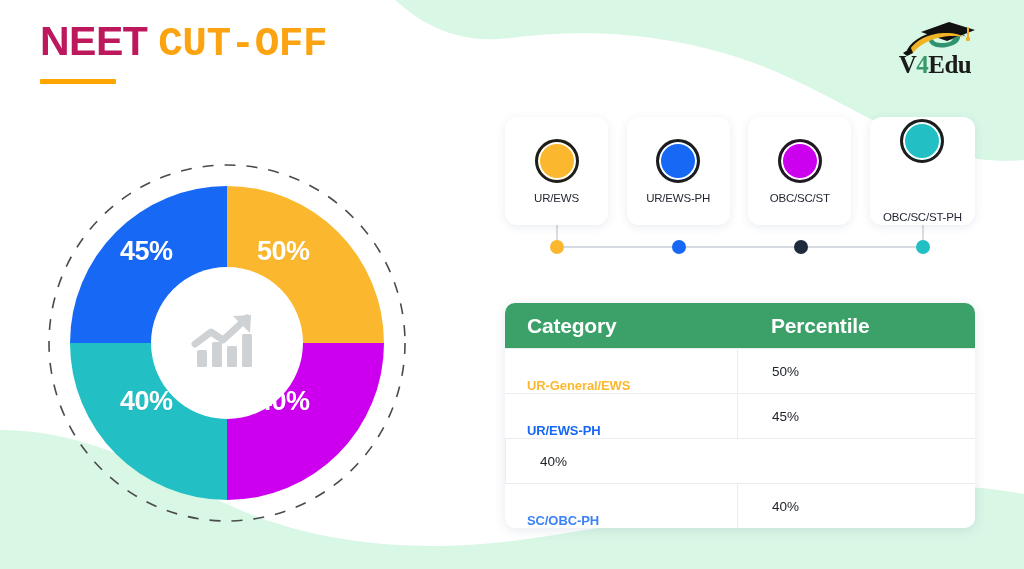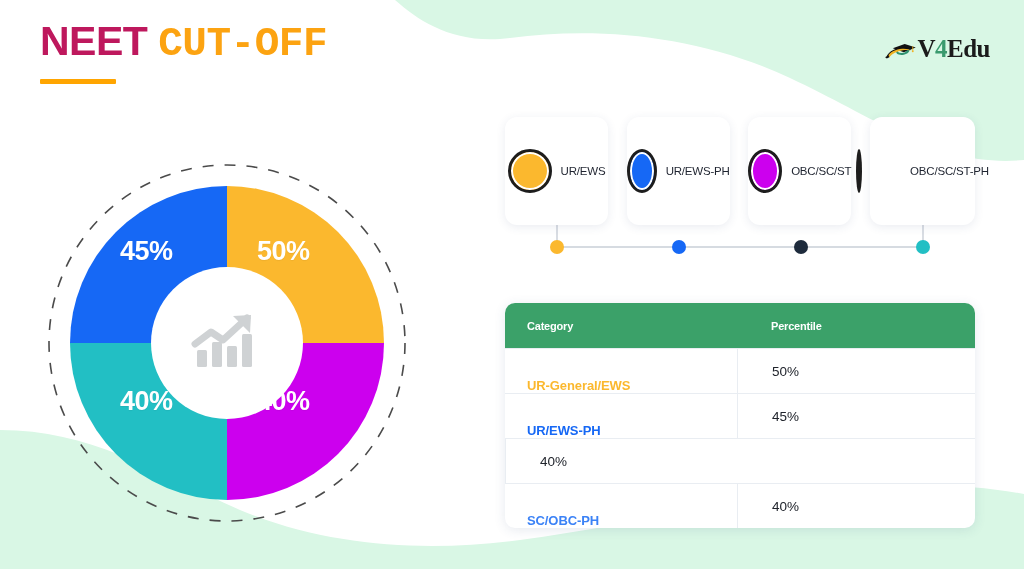--- a/index.html
+++ b/index.html
@@ -61,21 +61,21 @@
 
   
   .logo {
     position: absolute;
     right: 34px;
     top: 16px;
     width: 110px;
     height: 68px;
     z-index: 6;
     display: flex;
-    flex-direction: row;
+    flex-direction: column;
     align-items: center;
     justify-content: flex-start;
   }
   .logo-cap { width: 88px; height: 40px; display: block; }
   .logo-word {
     font-family: "Liberation Serif", serif;
     font-size: 25px;
     font-weight: bold;
     line-height: 1;
     margin-top: -4px;
@@ -131,20 +131,21 @@
     justify-content: space-between;
     z-index: 5;
   }
   .legend-card {
     width: 103px;
     height: 108px;
     background: #ffffff;
     border-radius: 12px;
     box-shadow: 0 2px 10px rgba(50,70,120,.10);
     display: flex;
+    flex-direction: column;
     align-items: center;
     justify-content: center;
     gap: 9px;
   }
   .legend-card:last-child { width: 105px; gap: 48px; }
   .legend-dot {
     width: 44px;
     height: 44px;
     border-radius: 50%;
     border: 3px solid #1d1d1d;
@@ -182,21 +183,21 @@
     z-index: 5;
   }
   .table-head {
     display: flex;
     height: 45px;
     background: #3BA169;
     align-items: center;
   }
   .th {
     color: #ffffff;
-    font-size: 11px;
+    font-size: 21px;
     font-weight: bold;
     letter-spacing: -0.2px;
   }
   .col-a { width: 232px; padding-left: 22px; }
   .col-b { width: 238px; padding-left: 34px; }
 
   .trow {
     display: flex;
     height: 45px;
     align-items: flex-end;

